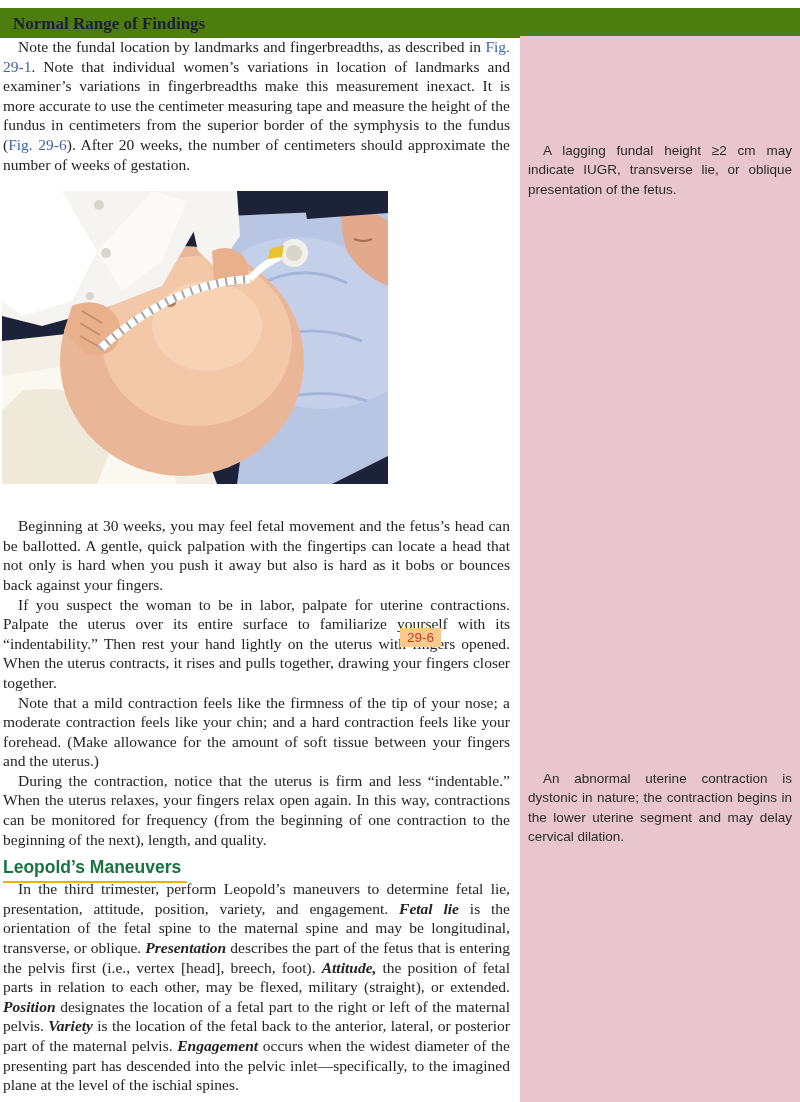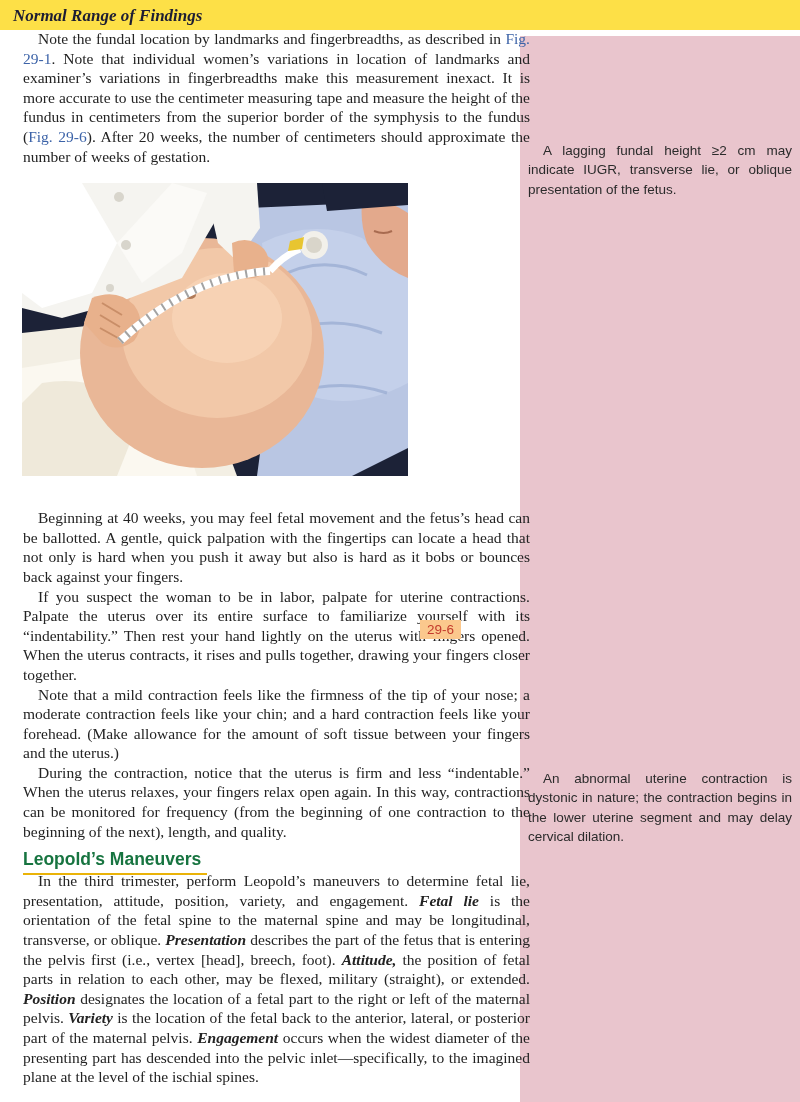--- a/index.html
+++ b/index.html
@@ -7,24 +7,23 @@
     width: 800px; height: 1102px;
     background: #ffffff;
     font-family: "Liberation Serif", serif;
     color: #232323;
     position: relative;
     overflow: hidden;
   }
 
   
   .header-bar {
-    position: absolute; left: 0; top: 0;
+    position: absolute; left: 0; top: 8px;
     width: 800px; height: 30px;
-    background: #fde047;
-    font-style: italic;
+    background: #4d7c0f;
   }
   .header-title {
     position: absolute; top: 0;
     height: 30px; line-height: 31px;
     font-family: "Liberation Serif", serif;
     font-weight: bold; font-size: 17px;
     color: #1d1d33;
     white-space: nowrap;
   }
   .header-title.left  { left: 13px; }
@@ -43,23 +42,22 @@
     font-size: 13.5px; line-height: 19.3px;
     text-align: justify; text-indent: 15px;
     color: #2b2b2b;
     margin: 0;
   }
   .abnormal-note.n1 { top: 105px; }
   .abnormal-note.n2 { top: 733px; }
 
   
   .left-col {
-    position: absolute; left: 3px; top: 22px;
+    position: absolute; left: 3px; top: 30px;
     width: 507px;
-    margin-left: 20px;
   }
   p.body-par {
     margin: 0;
     font-size: 15.5px; line-height: 19.6px;
     text-align: justify; text-indent: 15px;
   }
   p.body-par.first { margin-top: 7px; }
   p.body-par.after-figure { margin-top: 32px; }
 
   .seg-link { color: #3c63a8; cursor: pointer; }
@@ -157,21 +155,21 @@
       <path d="M248,88 Q262,72 278,66" stroke="#ffffff" stroke-width="7" fill="none"></path>
 
       <circle cx="292" cy="62" r="14" fill="#f2f0ea"></circle>
       <circle cx="292" cy="62" r="8" fill="#d9d5ca"></circle>
 
       <polygon points="268,58 282,54 280,66 266,68" fill="#e8c530"></polygon>
     </svg>
     <span class="figure-label">29-6</span>
   </div>
 
-  <p class="body-par after-figure"><span>Beginning at 40 weeks, you may feel fetal movement and the fetus’s head can be ballotted. A gentle, quick palpation with the fingertips can locate a head that not only is hard when you push it away but also is hard as it bobs or bounces back against your fingers.</span></p>
+  <p class="body-par after-figure"><span>Beginning at 30 weeks, you may feel fetal movement and the fetus’s head can be ballotted. A gentle, quick palpation with the fingertips can locate a head that not only is hard when you push it away but also is hard as it bobs or bounces back against your fingers.</span></p>
   <p class="body-par"><span>If you suspect the woman to be in labor, palpate for uterine contractions. Palpate the uterus over its entire surface to familiarize yourself with its “indentability.” Then rest your hand lightly on the uterus with fingers opened. When the uterus contracts, it rises and pulls together, drawing your fingers closer together.</span></p>
   <p class="body-par"><span>Note that a mild contraction feels like the firmness of the tip of your nose; a moderate contraction feels like your chin; and a hard contraction feels like your forehead. (Make allowance for the amount of soft tissue between your fingers and the uterus.)</span></p>
   <p class="body-par"><span>During the contraction, notice that the uterus is firm and less “indentable.” When the uterus relaxes, your fingers relax open again. In this way, contractions can be monitored for frequency (from the beginning of one contraction to the beginning of the next), length, and quality.</span></p>
 
   <div class="heading-row">
     <h3 class="section-heading">Leopold’s Maneuvers</h3>
   </div>
 
   <p class="body-par"><span>In the third trimester, perform Leopold’s maneuvers to determine fetal lie, presentation, attitude, position, variety, and engagement. </span><span class="seg-bold">Fetal lie</span><span> is the orientation of the fetal spine to the maternal spine and may be longitudinal, transverse, or oblique. </span><span class="seg-bold">Presentation</span><span> describes the part of the fetus that is entering the pelvis first (i.e., vertex [head], breech, foot). </span><span class="seg-bold">Attitude,</span><span> the position of fetal parts in relation to each other, may be flexed, military (straight), or extended. </span><span class="seg-bold">Position</span><span> designates the location of a fetal part to the right or left of the maternal pelvis. </span><span class="seg-bold">Variety</span><span> is the location of the fetal back to the anterior, lateral, or posterior part of the maternal pelvis. </span><span class="seg-bold">Engagement</span><span> occurs when the widest diameter of the presenting part has descended into the pelvic inlet—specifically, to the imagined plane at the level of the ischial spines.</span></p>
 

